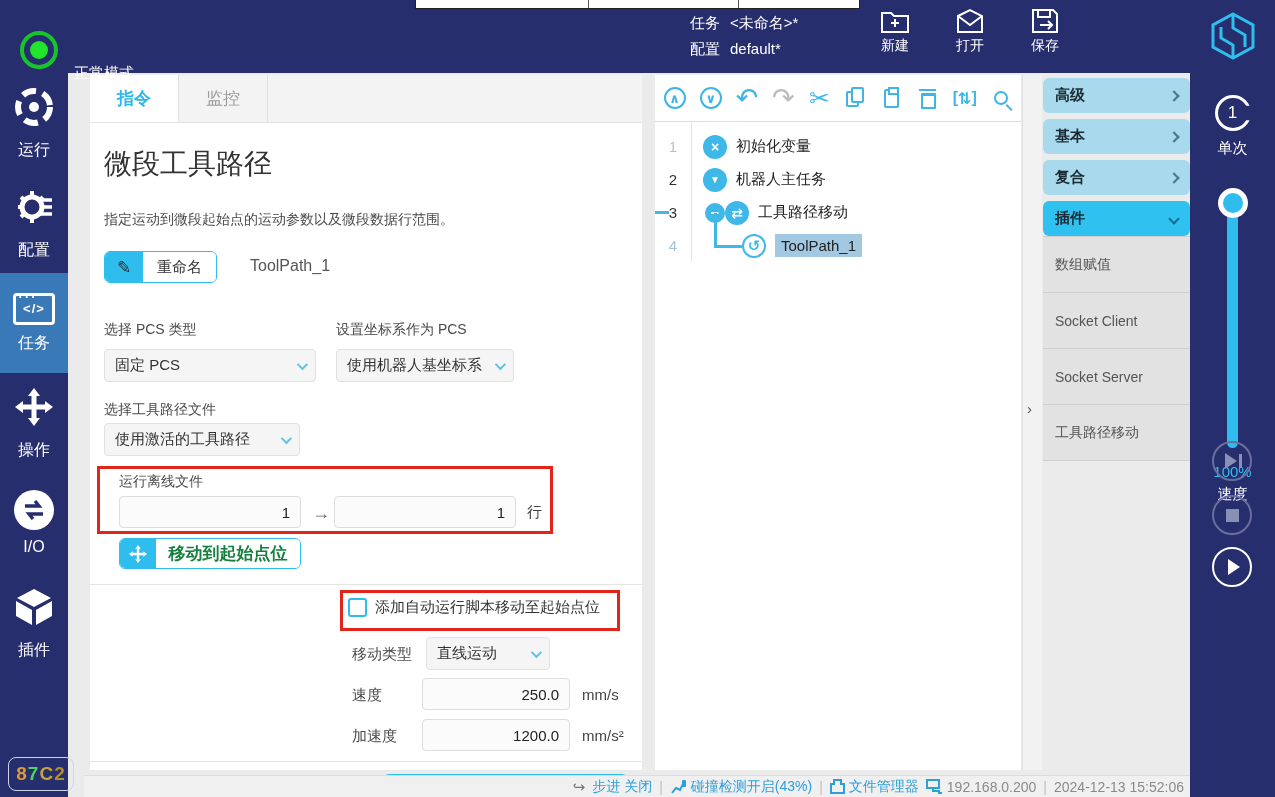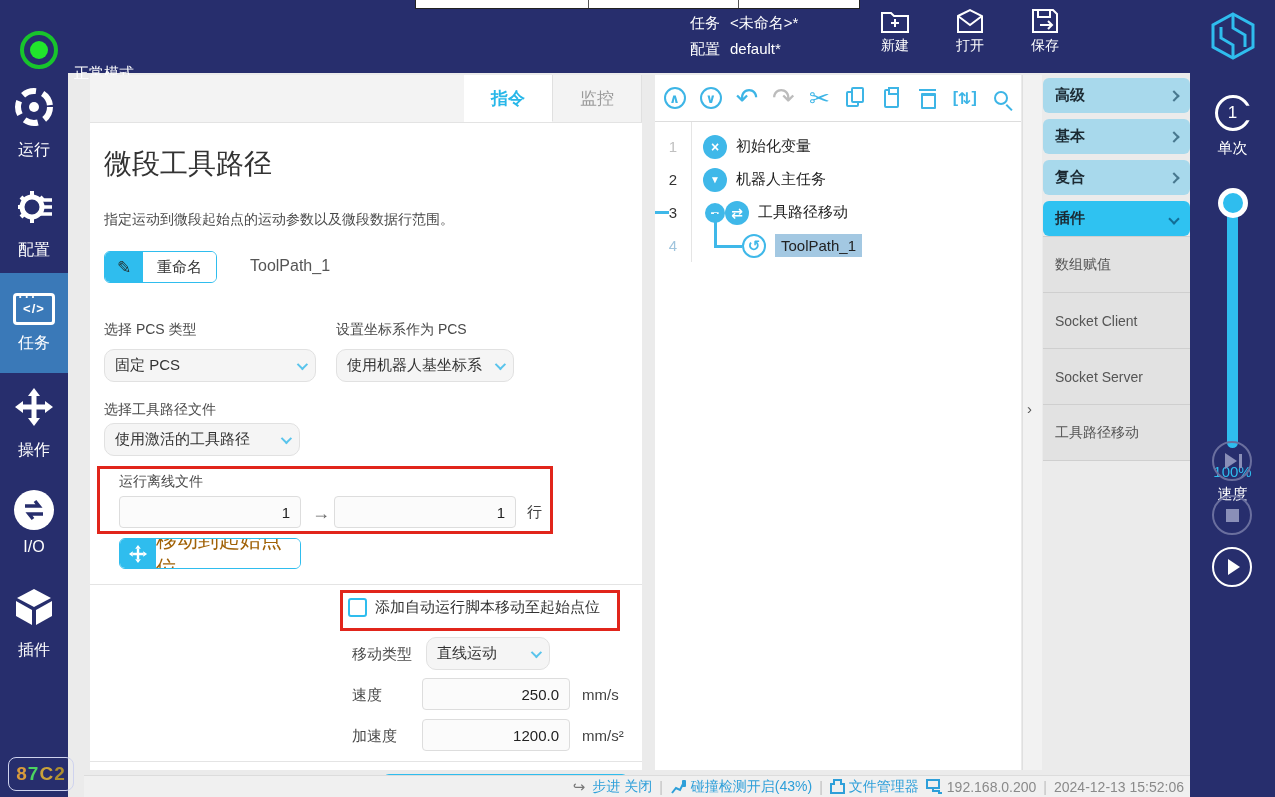--- a/index.html
+++ b/index.html
@@ -27,40 +27,40 @@
   .side-item{height:100px;display:flex;flex-direction:column;align-items:center;justify-content:center;gap:8px;font-size:16px;cursor:pointer;}
   .side-item.active{background:#3a79b8;}
   .io-circle{width:40px;height:40px;border-radius:50%;background:#fff;display:flex;align-items:center;justify-content:center;}
   .task-icon{width:42px;height:32px;border:3px solid #fff;border-radius:4px;position:relative;display:flex;align-items:center;justify-content:center;color:#fff;font-size:13px;font-weight:bold;letter-spacing:1px;}
   .task-icon::before{content:"• • •";position:absolute;top:-3px;left:3px;font-size:7px;letter-spacing:1px;}
   .badge{position:absolute;left:8px;bottom:6px;width:66px;height:34px;border:1px solid #cfd3ee;border-radius:8px;display:flex;align-items:center;justify-content:center;font-size:19px;font-weight:bold;letter-spacing:1px;}
   .badge .c0{color:#d89a3c}.badge .c1{color:#4cd360}.badge .c2{color:#c9a23a}.badge .c3{color:#ac8d2f}
 
   
   .panel-main{position:absolute;left:90px;top:75px;width:552px;height:695px;background:#fff;}
-  .tabs{height:48px;background:#f3f3f3;border-bottom:1px solid #e3e3e3;display:flex;justify-content:flex-end;}
+  .tabs{height:48px;background:#f3f3f3;border-bottom:1px solid #e3e3e3;display:flex;}
   .tab{width:89px;display:flex;align-items:center;justify-content:center;font-size:17px;color:#9a9a9a;border-right:1px solid #e0e0e0;cursor:pointer;}
   .tab.active{background:#fff;color:#27b7e9;font-weight:bold;border-bottom:1px solid #fff;}
   .pm-body{position:relative;height:647px;}
   .pm-title{position:absolute;left:14px;top:22px;font-size:28px;color:#333;}
   .pm-desc{position:absolute;left:14px;top:88px;font-size:14px;color:#4a4a4a;}
   .rename-btn{position:absolute;left:14px;top:128px;height:32px;display:flex;border:1px solid #2fbdee;border-radius:6px;overflow:hidden;cursor:pointer;}
   .rename-btn .pic{width:38px;background:#2fbdee;display:flex;align-items:center;justify-content:center;color:#233;font-size:17px;}
   .rename-btn .ptx{background:#fff;display:flex;align-items:center;padding:0 14px;font-size:15px;color:#333;}
   .tp-name{position:absolute;left:160px;top:134px;font-size:16px;color:#555;}
   .flabel{position:absolute;font-size:14px;color:#4a4a4a;white-space:nowrap;}
-  .dropdown{position:absolute;height:33px;background:#f5f5f5;border:1px solid #e1e1e1;border-radius:10px;display:flex;align-items:center;padding:0 10px;font-size:15px;color:#333;cursor:pointer;}
+  .dropdown{position:absolute;height:33px;background:#f5f5f5;border:1px solid #e1e1e1;border-radius:4px;display:flex;align-items:center;padding:0 10px;font-size:15px;color:#333;cursor:pointer;}
   .dropdown .chev{margin-left:auto;width:8px;height:8px;border-right:2px solid #59c4ec;border-bottom:2px solid #59c4ec;transform:rotate(45deg) translateY(-2px);}
   .redbox{position:absolute;border:3px solid #e1251b;}
   .numinput{position:absolute;height:32px;background:#fbfbfb;border:1px solid #ddd;border-radius:4px;text-align:right;padding:0 10px;font-size:15px;color:#222;}
   .arrow-sep{position:absolute;font-size:18px;color:#666;}
   .unit{position:absolute;font-size:15px;color:#444;}
   .move-btn{position:absolute;left:29px;top:415px;height:31px;display:flex;border:1px solid #2fbdee;border-radius:6px;overflow:hidden;width:182px;cursor:pointer;}
   .move-btn .pic{width:36px;background:#2fbdee;display:flex;align-items:center;justify-content:center;}
-  .move-btn .ptx{flex:1;background:#fff;display:flex;align-items:center;justify-content:center;font-size:21px;color:#a16207;}
+  .move-btn .ptx{flex:1;background:#fff;display:flex;align-items:center;justify-content:center;font-size:17px;color:#15803d;font-weight:bold;}
   .hdiv{position:absolute;left:0;width:552px;height:1px;background:#e4e4e4;}
   .chkrow{position:absolute;left:258px;top:475px;display:flex;align-items:center;gap:8px;}
   .checkbox{width:19px;height:19px;border:2px solid #2fbdee;border-radius:3px;background:#fff;cursor:pointer;}
   .chklabel{font-size:15px;color:#333;}
   .add-btn{position:absolute;left:293px;top:651px;width:245px;height:32px;background:#2fbdee;border:none;border-radius:6px;font-size:16px;color:#17334a;cursor:pointer;}
   .info-i{position:absolute;left:528px;top:668px;width:16px;height:16px;border:1px solid #9adef5;border-radius:50%;color:#59c4ec;font-size:11px;display:flex;align-items:center;justify-content:center;font-style:italic;}
 
   
   .panel-tree{position:absolute;left:655px;top:75px;width:366px;height:695px;background:#fff;}
   .ttoolbar{height:47px;display:flex;align-items:center;gap:13px;padding:0 8px;border-bottom:1px solid #ddd;}

